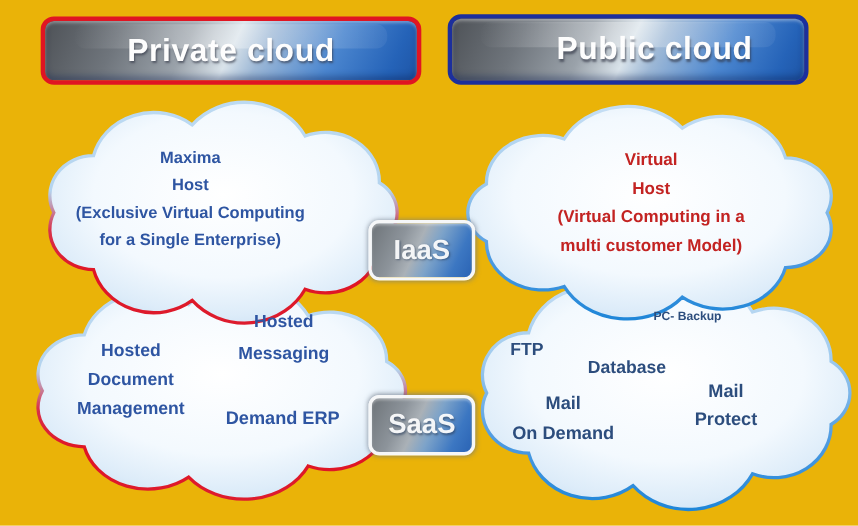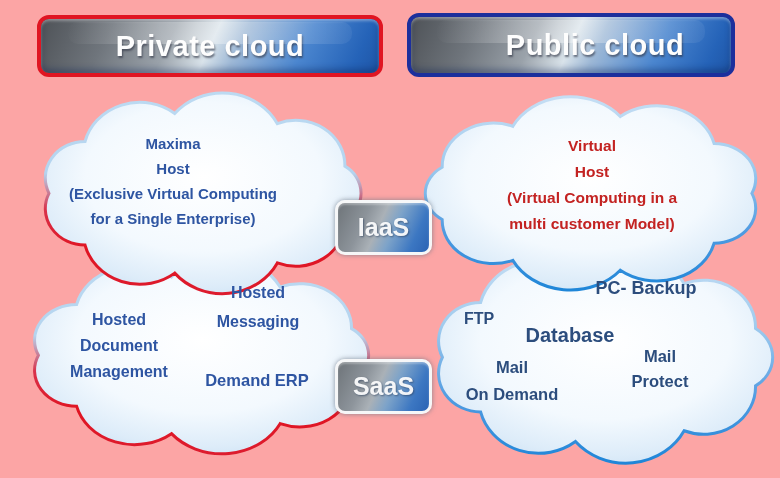--- a/index.html
+++ b/index.html
@@ -1,17 +1,17 @@
 <!DOCTYPE html>
 <html><head>
 <meta charset="utf-8">
 <style>
   html,body{margin:0;padding:0;background:#ffffff;}
   .stage{
-    position:relative;width:780px;height:478px;overflow:hidden;background:#fca5a5;
+    position:relative;width:780px;height:478px;overflow:hidden;background:#eab308;
     font-family:"Liberation Sans", sans-serif;
   }
   svg.cloud{position:absolute;overflow:visible;}
   svg.cloud path{stroke-width:3;vector-effect:non-scaling-stroke;}
 
   
   .hdr-btn{
     position:absolute;box-sizing:border-box;border-radius:12px;
     display:flex;align-items:center;justify-content:center;
     background:linear-gradient(115deg,#4e5257 0%,#6f757c 20%,#9aa2aa 38%,#d9e3ea 50%,#9db8d6 58%,#4b86cf 76%,#2563b8 92%,#1e55a6 100%);
@@ -46,23 +46,23 @@
   .t div{white-space:nowrap;}
   .blue-t{color:#2e55a2;}
   .red-t{color:#c32322;}
   .navy-t{color:#2c4d7d;}
 
   .tb-private-iaas{left:33px;top:131px;width:280px;font-size:15px;line-height:25px;}
   .tb-public-iaas{left:432px;top:133px;width:280px;font-size:15.5px;line-height:26px;padding-left:20px;}
   .tb-docmgmt{left:34px;top:307px;width:170px;font-size:16px;line-height:26px;}
   .tb-messaging{left:173px;top:278px;width:170px;font-size:16px;line-height:29px;}
   .tb-erp{left:172px;top:370px;width:170px;font-size:16.5px;line-height:21px;}
-  .tb-pcbackup{left:566px;top:278px;width:160px;font-size:18px;line-height:20px;text-align:center;}
+  .tb-pcbackup{left:545px;top:278px;width:160px;font-size:11px;line-height:20px;text-align:center;}
   .tb-ftp{left:429px;top:309px;width:100px;font-size:16px;line-height:20px;}
-  .tb-database{left:500px;top:325px;width:140px;font-size:20px;line-height:20px;}
+  .tb-database{left:500px;top:325px;width:140px;font-size:16px;line-height:20px;}
   .tb-maildemand{left:432px;top:354px;width:160px;font-size:16.5px;line-height:27px;}
   .tb-mailprotect{left:590px;top:344px;width:140px;font-size:16.5px;line-height:25px;}
 
   .c-tl{left:24px;top:88px;width:344px;height:214px;}
   .c-tr{left:418px;top:92px;width:360px;height:206px;transform:scaleX(-1);}
   .c-bl{left:12px;top:252px;width:364px;height:210px;}
   .c-br{left:416px;top:246px;width:364px;height:226px;}
 </style>
 </head>
 <body>

